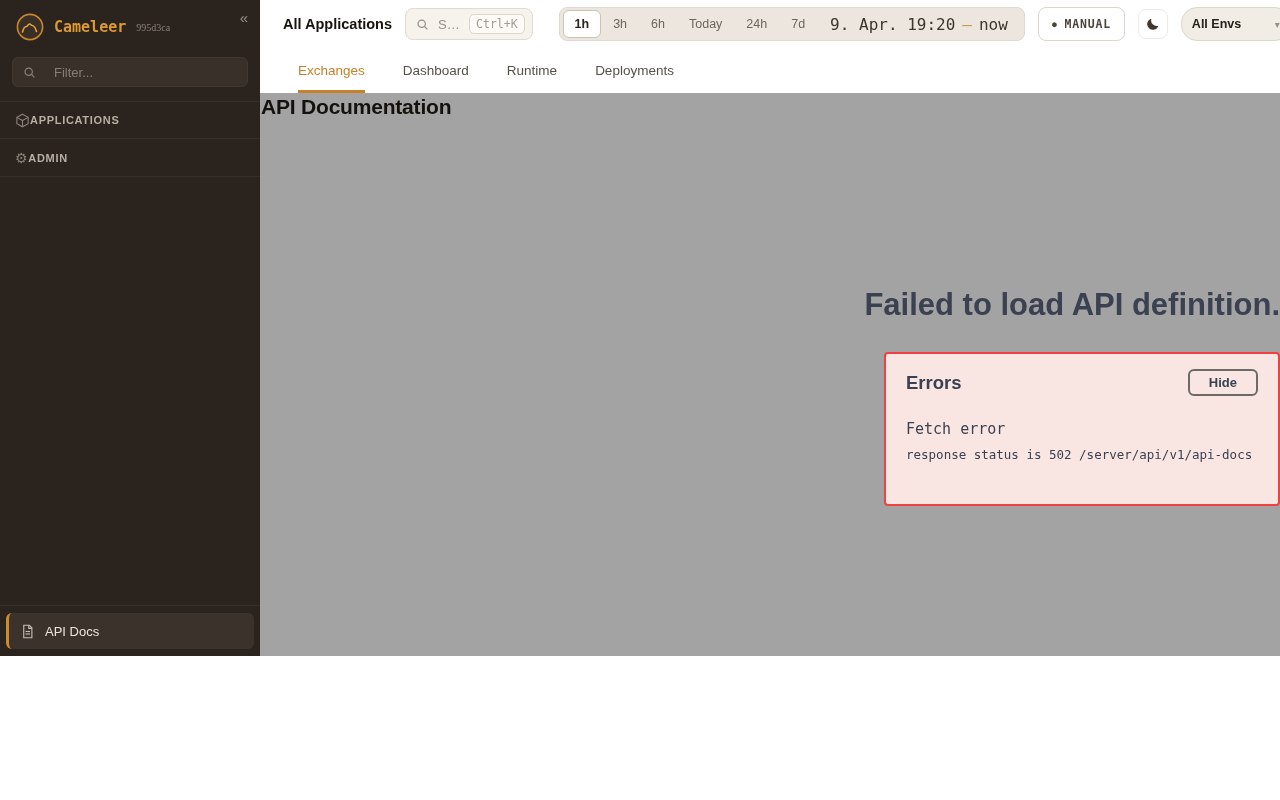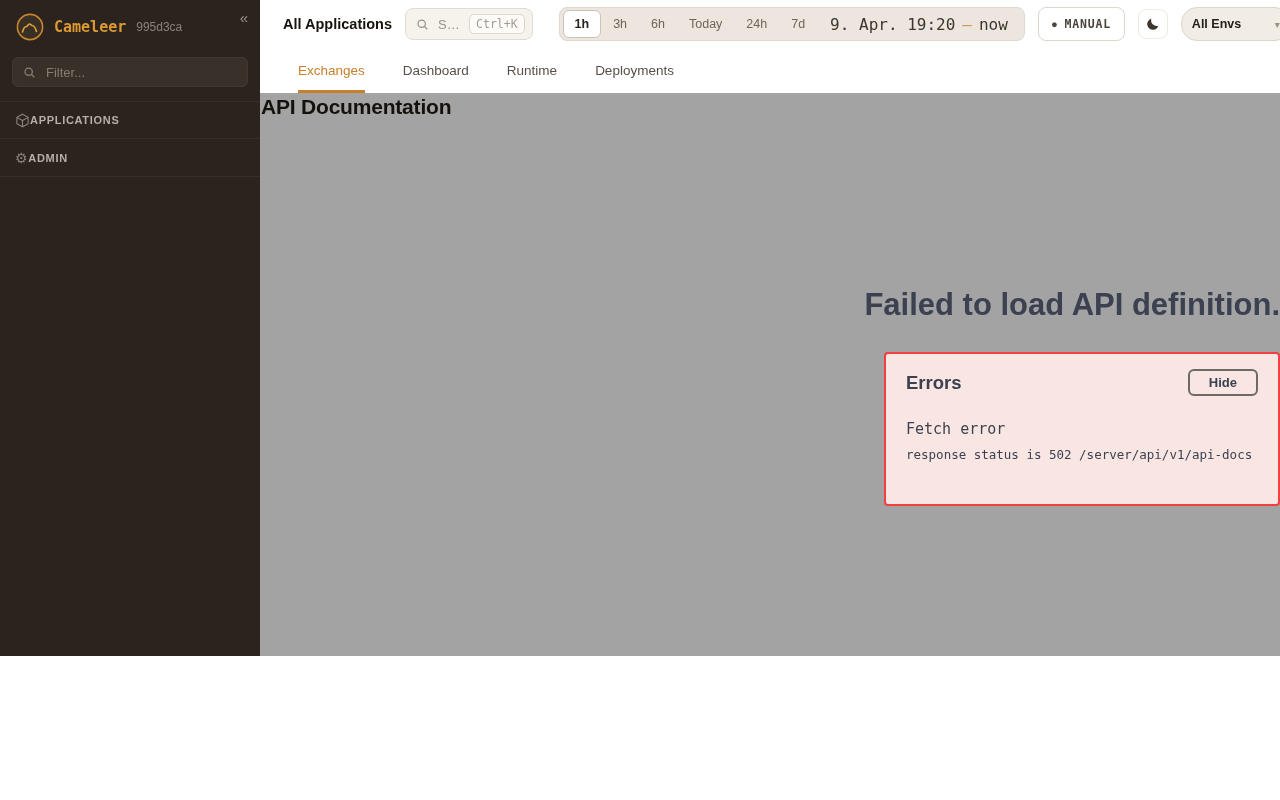--- a/index.html
+++ b/index.html
@@ -4,24 +4,24 @@
 <style>
   * { box-sizing: border-box; }
   html,body { margin:0; padding:0; width:1280px; height:800px; overflow:hidden;
     font-family:"Liberation Sans","DejaVu Sans",sans-serif; }
   .app { display:flex; width:1280px; height:656px; }
 
   
   .sidebar { width:260px; min-width:260px; background:#2b231d; display:flex; flex-direction:column; position:relative; }
   .sb-top { display:flex; align-items:center; gap:10px; padding:13px 14px 10px 16px; position:relative; }
   .logo-name { color:#dd9a33; font-family:"DejaVu Sans Mono",monospace; font-weight:700; font-size:15px; }
-  .logo-ver { color:#8a8178; font-family:Liberation Sans, sans-serif; font-size:12px; }
+  .logo-ver { color:#8a8178; font-family:Liberation Serif, serif; font-size:10px; }
   .collapse { position:absolute; right:12px; top:9px; color:#9a9186; font-size:15px; cursor:pointer; }
   .filter-wrap { margin:6px 12px 14px; background:#39302a; border:1px solid #423830; border-radius:6px;
-    display:flex; align-items:center; gap:8px; padding:0 10px; height:30px; }
+    display:flex; align-items:center; gap:16px; padding:0 10px; height:30px; }
   .filter-wrap input { background:transparent; border:0; outline:0; color:#cfc8bf; font-size:13px; width:100%; }
   .filter-wrap input::placeholder { color:#867d73; }
   .filter-icon, .section-icon { color:#8a8178; display:flex; align-items:center; }
   .section { display:flex; align-items:center; gap:0; height:38px; padding:0 15px; font-size:11px; font-weight:700;
     letter-spacing:.7px; color:#b7afa5; border-bottom:1px solid #362e27; cursor:pointer; }
   .section.first { border-top:1px solid #362e27; }
   .gear-glyph { font-size:14px; line-height:1; }
   .sb-footer { margin-top:auto; border-top:1px solid #362e27; padding:7px 6px; }
   .api-docs { display:flex; align-items:center; gap:10px; background:#3b332b; border-left:3px solid #cf8a2d;
     border-radius:6px; height:36px; padding:0 11px; color:#e9e3da; font-size:13px; cursor:pointer; }
@@ -117,20 +117,33 @@
           </svg>
       </span>
       <span>APPLICATIONS</span>
     </div>
 
     <div class="section">
       <span class="section-icon gear-glyph">⚙</span>
       <span>ADMIN</span>
     </div>
 
+    <div class="sb-footer">
+      <div class="api-docs">
+        <span class="doc-icon">
+          <svg viewBox="0 0 24 24" width="15" height="15" fill="none" stroke="currentColor" stroke-width="1.8">
+              <path d="M6 2h9l4 4v16H6z"></path>
+              <path d="M14 2v5h5"></path>
+              <line x1="9" y1="12" x2="16" y2="12"></line>
+              <line x1="9" y1="16" x2="16" y2="16"></line>
+            </svg>
+        </span>
+        <span>API Docs</span>
+      </div>
+    </div>
   </aside>
 
   <div class="main-col">
 
     <header class="topbar">
       <span class="app-title">All Applications</span>
 
       <div class="searchbox">
         <span style="display:flex;">
           <svg viewBox="0 0 16 16" width="13" height="13">

